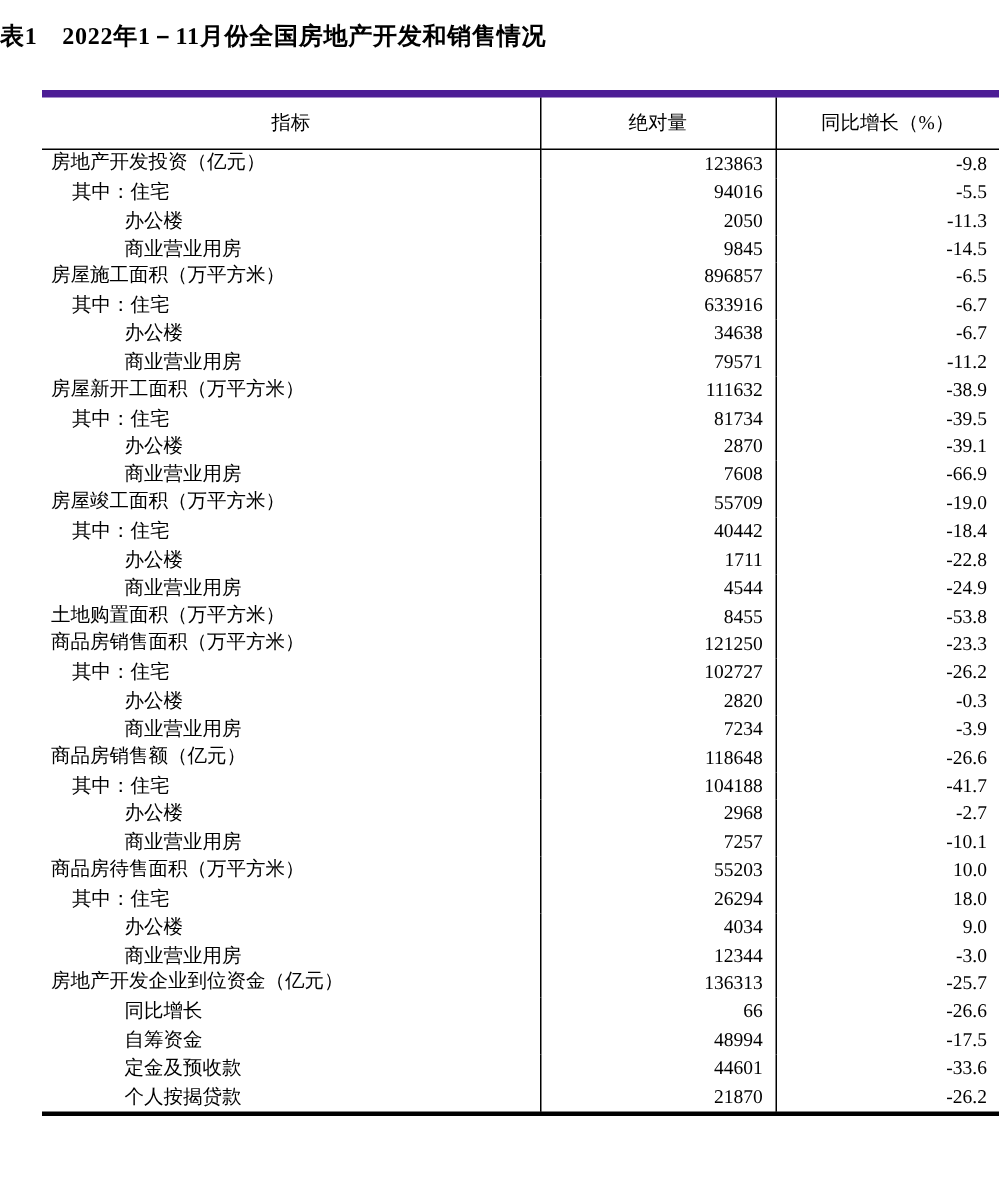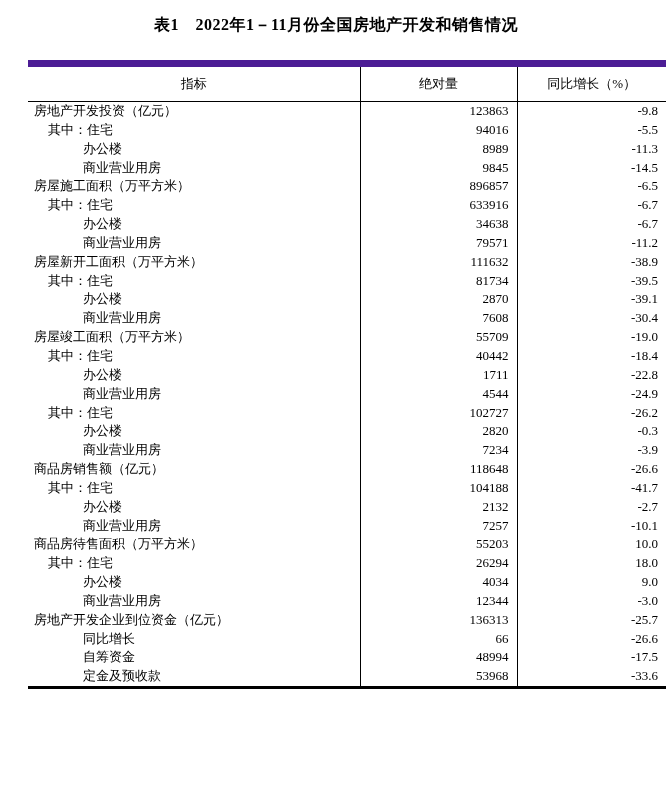--- a/index.html
+++ b/index.html
@@ -3,32 +3,32 @@
 <meta charset="utf-8">
 <style>
   html,body { margin:0; padding:0; }
   body {
     width:672px; height:788px; background:#ffffff; color:#000000;
     font-family:"Liberation Serif","DejaVu Serif",serif;
     overflow:hidden;
   }
   .page-title {
     margin:14px 0 0 0;
-    text-align:center;
+    text-align:left;
     font-weight:bold;
     font-size:16px;
     line-height:22px;
     letter-spacing:0.5px;
   }
   table.stat-table {
     border-collapse:collapse;
     table-layout:fixed;
     width:638px;
     margin:24px 0 0 28px;
-    border-top:7px solid #4c1d95;
+    border-top:5px solid #4c1d95;
     border-bottom:3px solid #000;
   }
   col.c1 { width:332px; }
   col.c2 { width:157px; }
   col.c3 { width:149px; }
   thead th {
     height:34px;
     font-weight:normal;
     font-size:13px;
     text-align:center;
@@ -40,21 +40,21 @@
   tbody td {
     height:18.85px;
     font-size:13px;
     line-height:18.85px;
     padding:0;
     white-space:nowrap;
     overflow:hidden;
     vertical-align:middle;
   }
   td.ind { text-align:left; }
-  td.indent-0 { padding-left:6px; }
+  td.indent-0 { padding-left:6px;font-family:Liberation Mono, monospace; }
   td.indent-1 { padding-left:20px; }
   td.indent-2 { padding-left:55px;font-family:Liberation Serif, serif; }
   td.num { text-align:right; padding-right:8px; }
 </style>
 </head>
 <body>
 
 <div class="page-title">表1　2022年1－11月份全国房地产开发和销售情况</div>
 
 <table class="stat-table">
@@ -76,21 +76,21 @@
         <td class="num vline">123863</td>
         <td class="num">-9.8</td>
       </tr>
       <tr>
         <td class="ind vline indent-1">其中：住宅</td>
         <td class="num vline">94016</td>
         <td class="num">-5.5</td>
       </tr>
       <tr>
         <td class="ind vline indent-2">办公楼</td>
-        <td class="num vline">8989</td>
+        <td class="num vline">2050</td>
         <td class="num">-11.3</td>
       </tr>
       <tr>
         <td class="ind vline indent-2">商业营业用房</td>
         <td class="num vline">9845</td>
         <td class="num">-14.5</td>
       </tr>
       <tr>
         <td class="ind vline indent-0">房屋施工面积（万平方米）</td>
         <td class="num vline">896857</td>
@@ -122,21 +122,21 @@
         <td class="num">-39.5</td>
       </tr>
       <tr>
         <td class="ind vline indent-2">办公楼</td>
         <td class="num vline">2870</td>
         <td class="num">-39.1</td>
       </tr>
       <tr>
         <td class="ind vline indent-2">商业营业用房</td>
         <td class="num vline">7608</td>
-        <td class="num">-30.4</td>
+        <td class="num">-66.9</td>
       </tr>
       <tr>
         <td class="ind vline indent-0">房屋竣工面积（万平方米）</td>
         <td class="num vline">55709</td>
         <td class="num">-19.0</td>
       </tr>
       <tr>
         <td class="ind vline indent-1">其中：住宅</td>
         <td class="num vline">40442</td>
         <td class="num">-18.4</td>
@@ -145,20 +145,30 @@
         <td class="ind vline indent-2">办公楼</td>
         <td class="num vline">1711</td>
         <td class="num">-22.8</td>
       </tr>
       <tr>
         <td class="ind vline indent-2">商业营业用房</td>
         <td class="num vline">4544</td>
         <td class="num">-24.9</td>
       </tr>
       <tr>
+        <td class="ind vline indent-0">土地购置面积（万平方米）</td>
+        <td class="num vline">8455</td>
+        <td class="num">-53.8</td>
+      </tr>
+      <tr>
+        <td class="ind vline indent-0">商品房销售面积（万平方米）</td>
+        <td class="num vline">121250</td>
+        <td class="num">-23.3</td>
+      </tr>
+      <tr>
         <td class="ind vline indent-1">其中：住宅</td>
         <td class="num vline">102727</td>
         <td class="num">-26.2</td>
       </tr>
       <tr>
         <td class="ind vline indent-2">办公楼</td>
         <td class="num vline">2820</td>
         <td class="num">-0.3</td>
       </tr>
       <tr>
@@ -171,21 +181,21 @@
         <td class="num vline">118648</td>
         <td class="num">-26.6</td>
       </tr>
       <tr>
         <td class="ind vline indent-1">其中：住宅</td>
         <td class="num vline">104188</td>
         <td class="num">-41.7</td>
       </tr>
       <tr>
         <td class="ind vline indent-2">办公楼</td>
-        <td class="num vline">2132</td>
+        <td class="num vline">2968</td>
         <td class="num">-2.7</td>
       </tr>
       <tr>
         <td class="ind vline indent-2">商业营业用房</td>
         <td class="num vline">7257</td>
         <td class="num">-10.1</td>
       </tr>
       <tr>
         <td class="ind vline indent-0">商品房待售面积（万平方米）</td>
         <td class="num vline">55203</td>
@@ -216,17 +226,22 @@
         <td class="num vline">66</td>
         <td class="num">-26.6</td>
       </tr>
       <tr>
         <td class="ind vline indent-2">自筹资金</td>
         <td class="num vline">48994</td>
         <td class="num">-17.5</td>
       </tr>
       <tr>
         <td class="ind vline indent-2">定金及预收款</td>
-        <td class="num vline">53968</td>
+        <td class="num vline">44601</td>
         <td class="num">-33.6</td>
+      </tr>
+      <tr>
+        <td class="ind vline indent-2">个人按揭贷款</td>
+        <td class="num vline">21870</td>
+        <td class="num">-26.2</td>
       </tr>
     </tbody>
 </table>
 
 </body></html>

